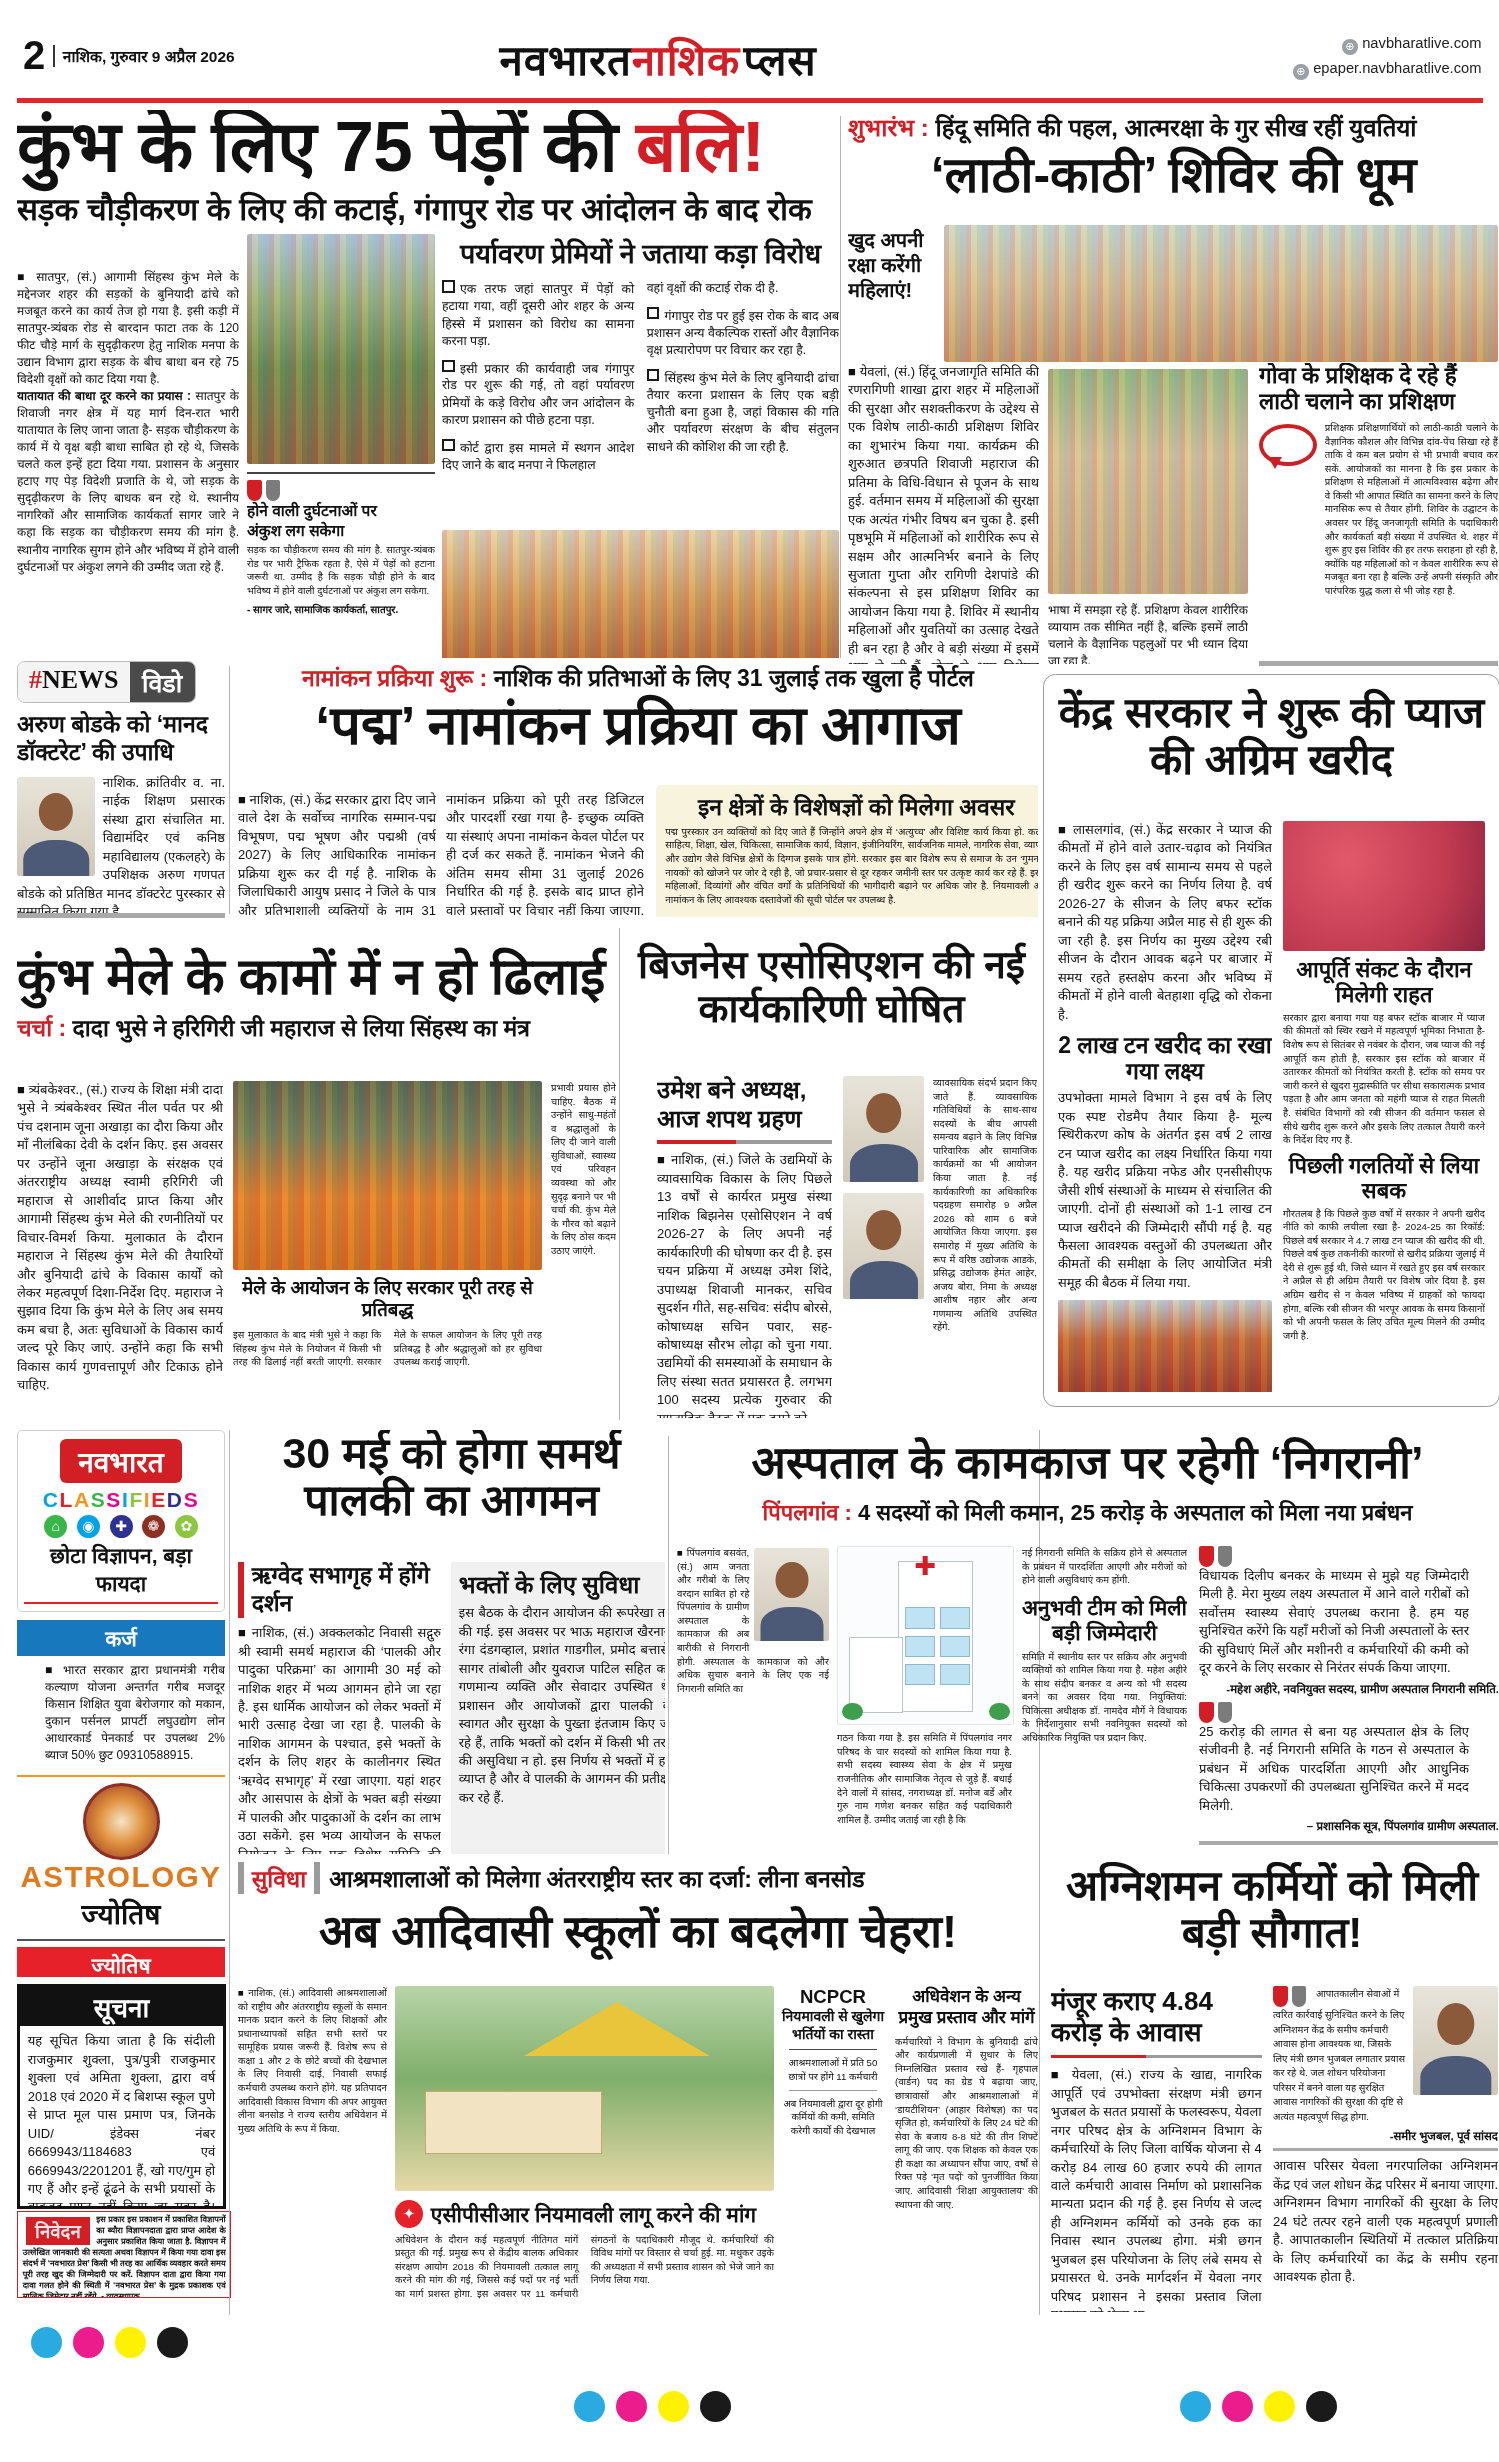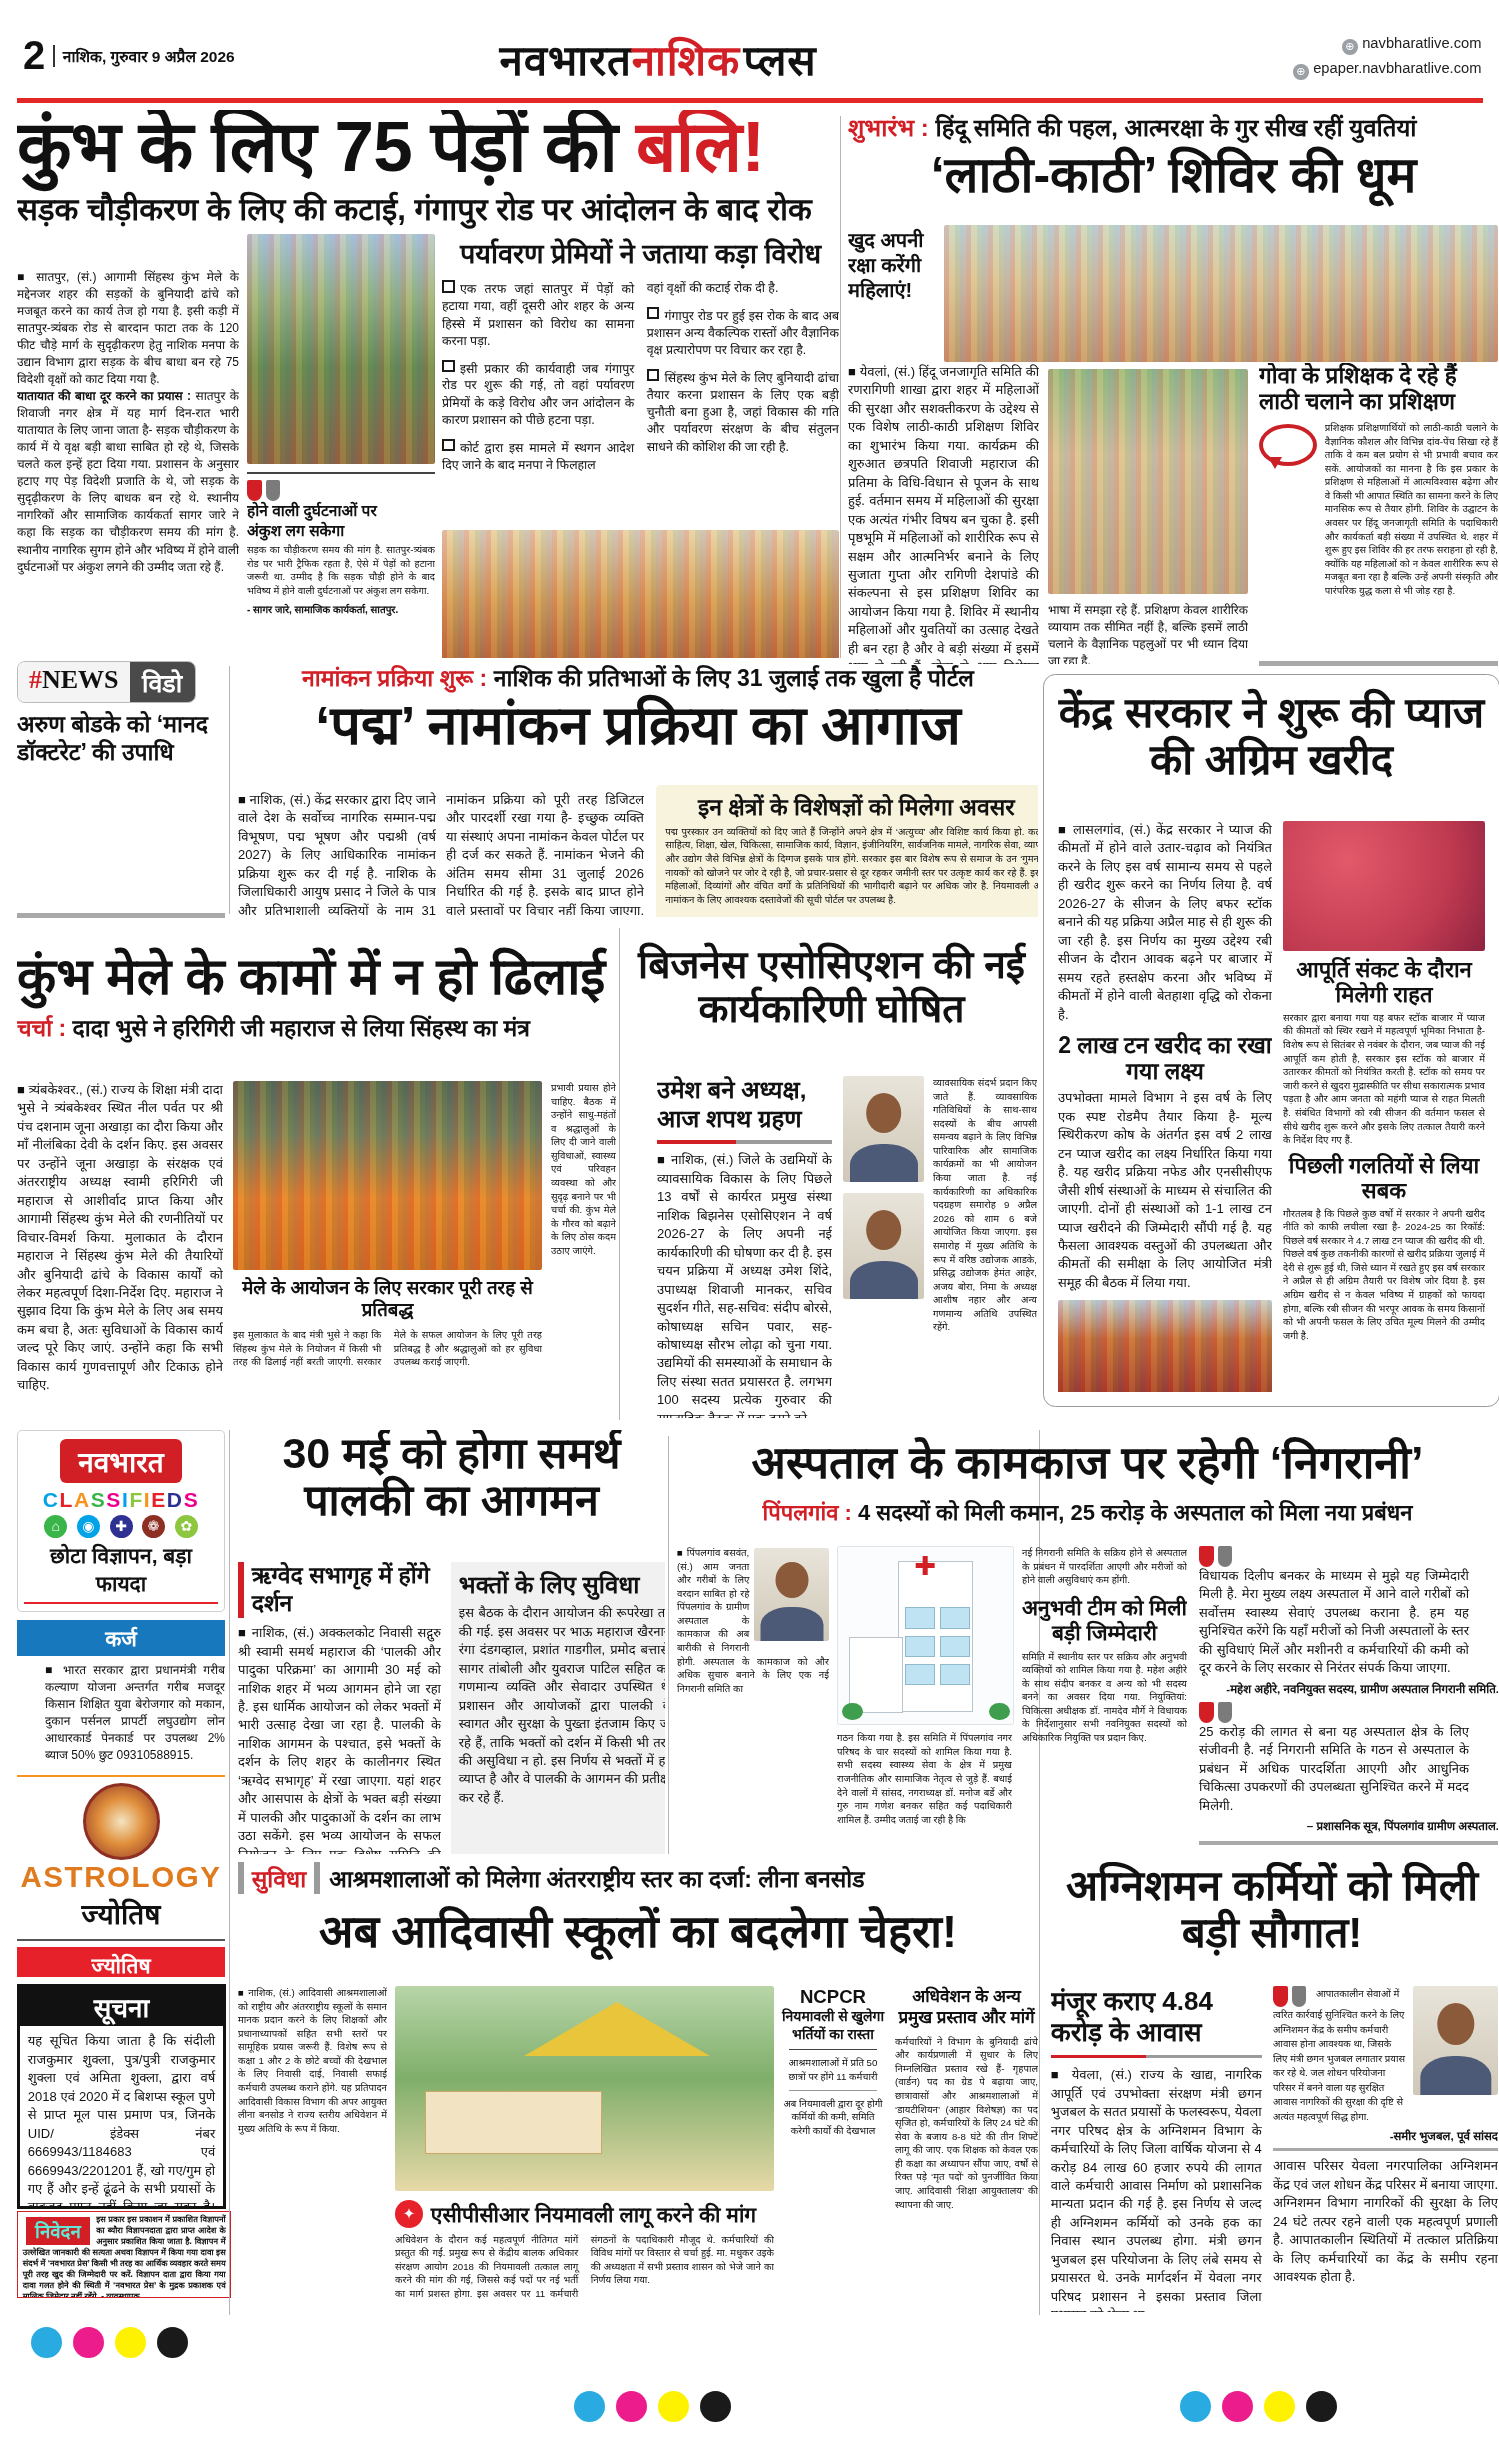--- a/index.html
+++ b/index.html
@@ -73,21 +73,21 @@
   .cl-ic{display:inline-block;width:23px;height:23px;border-radius:50%;color:#fff;font-size:14px;
          line-height:23px;text-align:center;margin:0 3.1px;}
   .banner{color:#fff;font-size:21px;font-weight:800;text-align:center;padding:3.9px 0;}
   .astro-circle{width:71px;height:71px;margin:0 auto;border-radius:50%;
       background:radial-gradient(circle,#f4e4c2 0%,#e0903c 45%,#8e2f24 100%);border:3.1px solid #8e2f24;}
   .astro-word{color:#e07a1f;font-size:29.5px;font-weight:800;letter-spacing:1.6px;}
   
   .noticebox{border:3.1px solid #111;}
   .noticehead{background:#111;color:#fff;font-size:26px;font-weight:800;text-align:center;padding:1.6px 0;}
   .nivedan{border:1.6px solid #d21f26;}
-  .nivhead{background:#d21f26;color:#5eead4;font-size:18.6px;font-weight:800;padding:1.6px 9.3px;float:left;margin:3.1px 6.2px 1.6px 3.1px;}
+  .nivhead{background:#d21f26;color:#e5e5e5;font-size:18.6px;font-weight:800;padding:1.6px 9.3px;float:left;margin:3.1px 6.2px 1.6px 3.1px;}
   
   .subdivider{height:3.9px;background:linear-gradient(90deg,#d21f26 0 45%,#9b9b9b 45% 100%);margin:6.2px 0 7.8px;}
   .creambox{background:#f8f3dd;border-radius:4.7px;}
   .graybox{background:#f1f1f1;}
   .dots span{display:inline-block;width:31px;height:31px;border-radius:50%;margin-right:11px;}
   .redbar{display:inline-block;width:7px;background:#d21f26;margin-right:7.8px;}
   .onionbox{border:1.6px solid #9a9a9a;border-radius:12.4px;}
   
   .hosp{background:#fbfcfd;border:0.8px solid #e0e4e8;}
   .hosp .tower{position:absolute;left:34%;top:8%;width:42%;height:84%;background:#fff;border:1.6px solid #b9c4cd;}
@@ -204,20 +204,24 @@
       <div class="body-xs just">गौरतलब है कि पिछले कुछ वर्षों में सरकार ने अपनी खरीद नीति को काफी लचीला रखा है- 2024-25 का रिकॉर्ड: पिछले वर्ष सरकार ने 4.7 लाख टन प्याज की खरीद की थी. पिछले वर्ष कुछ तकनीकी कारणों से खरीद प्रक्रिया जुलाई में देरी से शुरू हुई थी, जिसे ध्यान में रखते हुए इस वर्ष सरकार ने अप्रैल से ही अग्रिम तैयारी पर विशेष जोर दिया है. इस अग्रिम खरीद से न केवल भविष्य में ग्राहकों को फायदा होगा, बल्कि रबी सीजन की भरपूर आवक के समय किसानों को भी अपनी फसल के लिए उचित मूल्य मिलने की उम्मीद जगी है.</div>
     </div>
   </section>
 
   <section class="abs clip" style="left:17px;top:661px;width:208px;height:253px;">
     <div class="newsbadge">
       <span class="w"><span class="red">#</span><span>NEWS</span></span>
       <span class="d">विडो</span>
     </div>
     <div class="b" style="font-size:23px;line-height:1.2;margin-top:7.8px;">अरुण बोडके को ‘मानद डॉक्टरेट’ की उपाधि</div>
+    <div style="margin-top:7.8px;">
+      <div class="ph portrait" style="position:relative;float:left;width:78px;height:99px;margin:3.1px 7.8px 3.1px 0;left:0;top:0;"></div>
+      <div class="body-sm just">नाशिक. क्रांतिवीर व. ना. नाईक शिक्षण प्रसारक संस्था द्वारा संचालित मा. विद्यामंदिर एवं कनिष्ठ महाविद्यालय (एकलहरे) के उपशिक्षक अरुण गणपत बोडके को प्रतिष्ठित मानद डॉक्टरेट पुरस्कार से सम्मानित किया गया है.</div>
+    </div>
   </section>
   <div class="hbar" style="left:17px;top:913px;width:208px;height:4.7px;"></div>
   <div class="vline" style="left:229px;top:666px;height:248px;"></div>
 
   <section class="abs clip" style="left:238px;top:661px;width:800px;height:256px;">
     <div class="ctr kick" style="font-size:23px;"><span class="red">नामांकन प्रक्रिया शुरू : </span><span>नाशिक की प्रतिभाओं के लिए 31 जुलाई तक खुला है पोर्टल</span></div>
     <div class="ctr h-xl" style="font-size:54px;margin-top:3.1px;">‘पद्म’ नामांकन प्रक्रिया का आगाज</div>
     <div class="abs clip body-sm just" style="left:0;top:130px;width:198px;height:124px;">■ नाशिक, (सं.) केंद्र सरकार द्वारा दिए जाने वाले देश के सर्वोच्च नागरिक सम्मान-पद्म विभूषण, पद्म भूषण और पद्मश्री (वर्ष 2027) के लिए आधिकारिक नामांकन प्रक्रिया शुरू कर दी गई है. नाशिक के जिलाधिकारी आयुष प्रसाद ने जिले के पात्र और प्रतिभाशाली व्यक्तियों के नाम 31 जुलाई 2026 तक ऑनलाइन पोर्टल पर प्रस्तावित करने का आह्वान किया है. पुरस्कारों के लिए</div>
     <div class="abs clip body-sm just" style="left:208px;top:130px;width:198px;height:124px;">नामांकन प्रक्रिया को पूरी तरह डिजिटल और पारदर्शी रखा गया है- इच्छुक व्यक्ति या संस्थाएं अपना नामांकन केवल पोर्टल पर ही दर्ज कर सकते हैं. नामांकन भेजने की अंतिम समय सीमा 31 जुलाई 2026 निर्धारित की गई है. इसके बाद प्राप्त होने वाले प्रस्तावों पर विचार नहीं किया जाएगा. इन प्रतिष्ठित पुरस्कारों की घोषणा 26 जनवरी 2027 को गणतंत्र दिवस के अवसर पर की जाएगी.</div>
     <div class="abs clip creambox" style="left:418px;top:124px;width:382px;height:132px;padding:4.7px 9.3px;">

